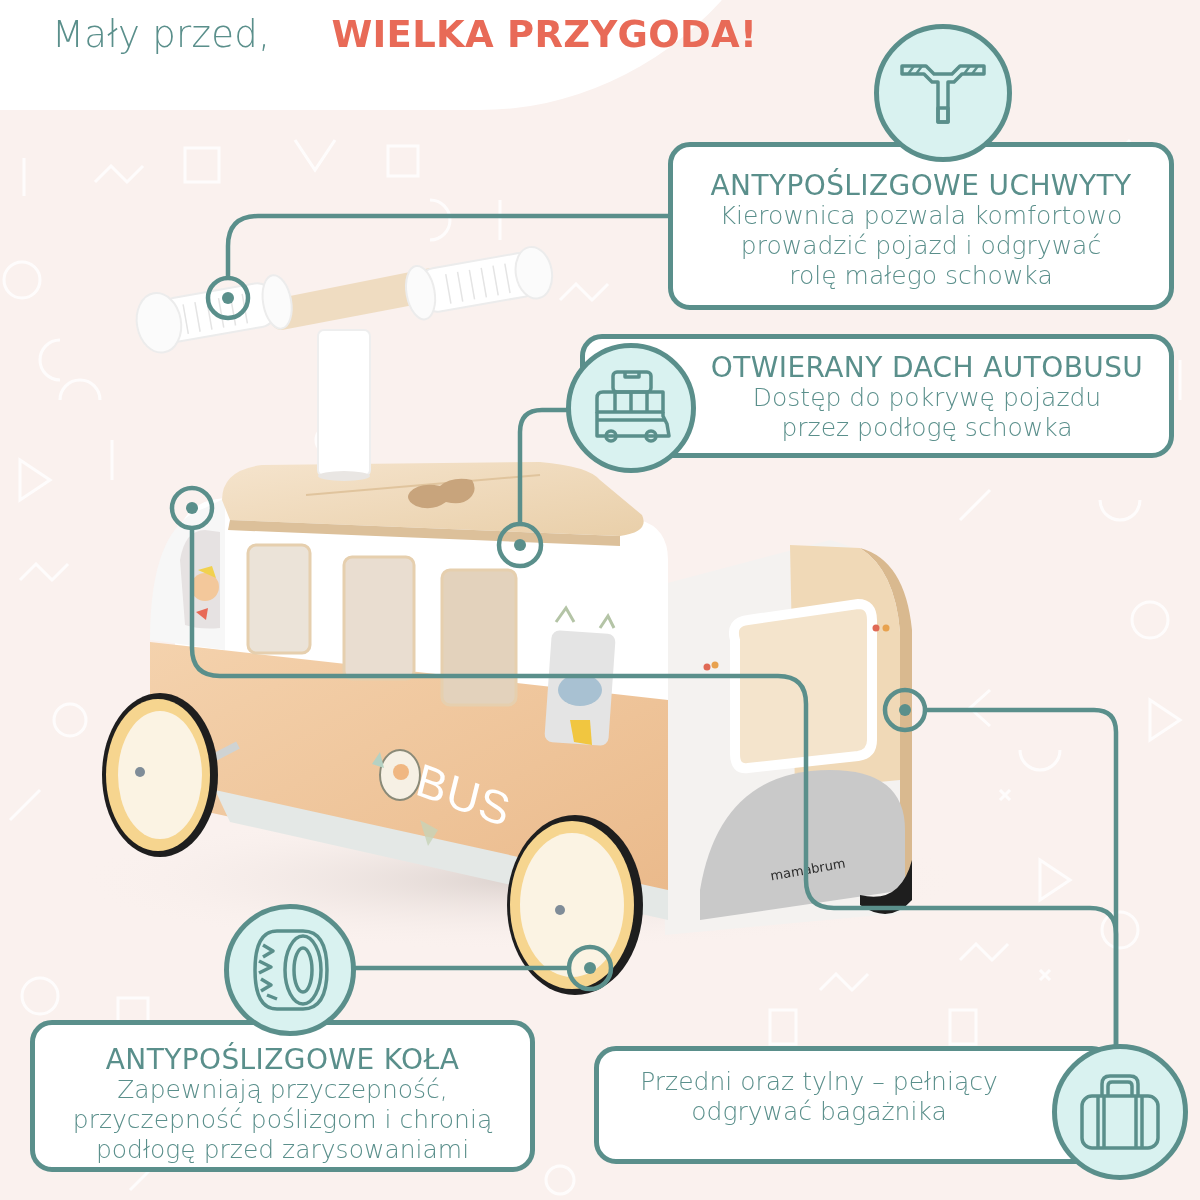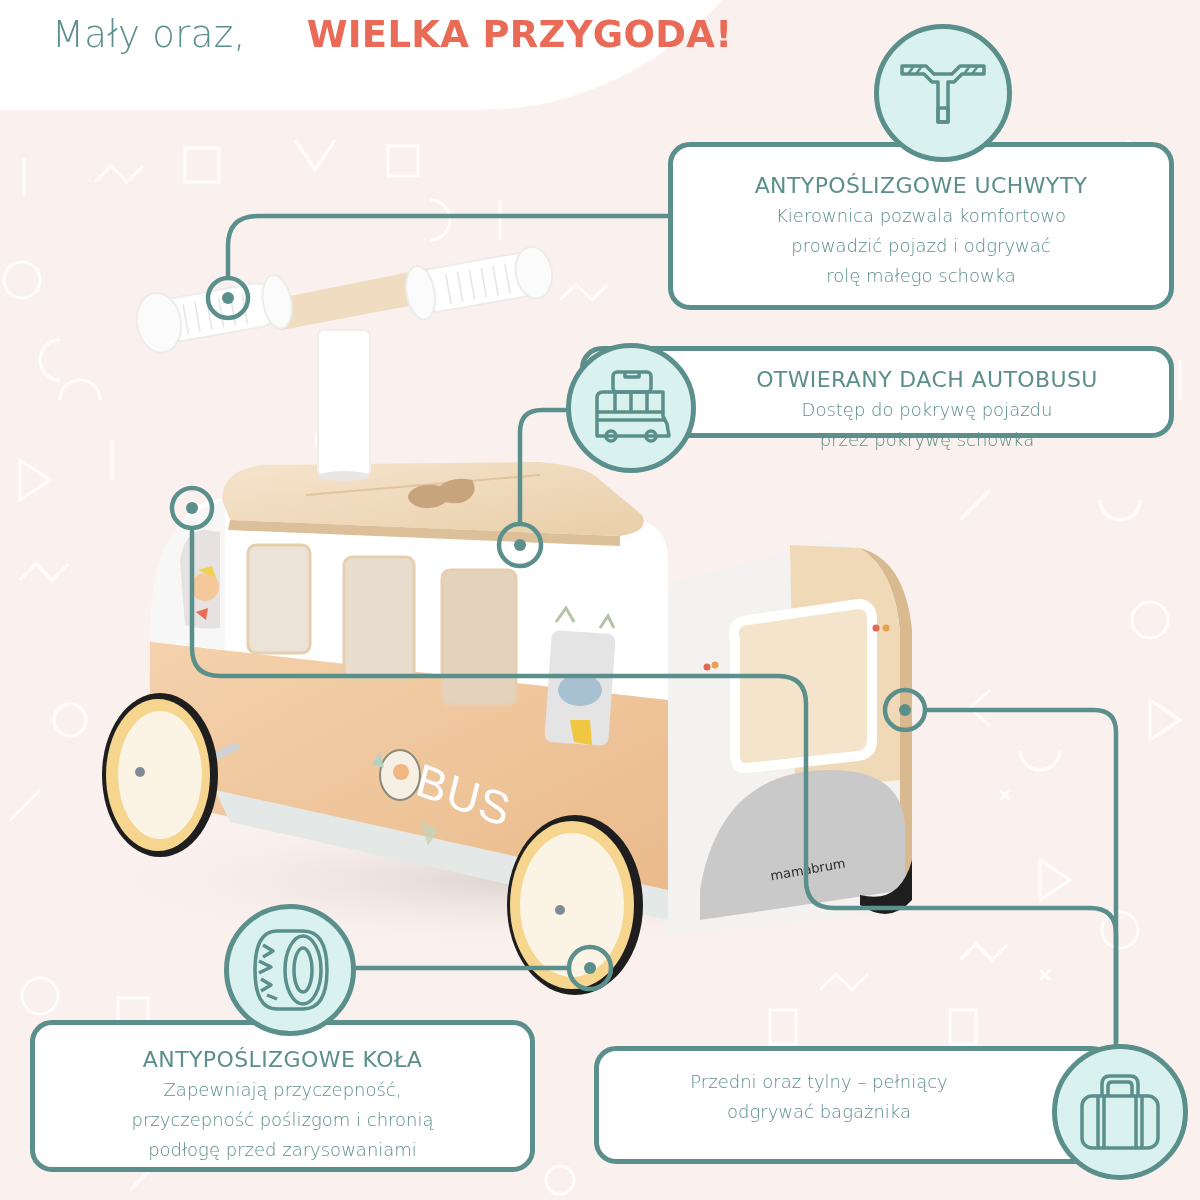--- a/index.html
+++ b/index.html
@@ -27,31 +27,31 @@
     .headline .h-strong { color: #e86a57; font-weight: 600; margin-left: 48px; }
 
     .product { position: absolute; left: 0; top: 0; width: 1200px; height: 1200px; z-index: 2; }
     .connectors { position: absolute; left: 0; top: 0; width: 1200px; height: 1200px; z-index: 3; pointer-events: none; }
 
     .callout-box {
       position: absolute; background: #ffffff;
       border: 5px solid #5a8f8b; border-radius: 22px;
       z-index: 4; text-align: center; color: #5a8f8b;
     }
-    .callout-title { font-size: 22px; font-weight: 500; letter-spacing: 0.4px; line-height: 30px; white-space: nowrap; }
-    .callout-desc { font-size: 18px; font-weight: 300; line-height: 30px; white-space: nowrap; }
+    .callout-title { font-size: 28px; font-weight: 500; letter-spacing: 0.4px; line-height: 30px; white-space: nowrap; }
+    .callout-desc { font-size: 25px; font-weight: 300; line-height: 30px; white-space: nowrap; }
 
     .icon-circle {
       position: absolute; border-radius: 50%;
       background: #d9f2f0; border: 5px solid #5a8f8b;
       z-index: 5; display: flex; align-items: center; justify-content: center;
     }
 
     #box-grips { left: 668px; top: 142px; width: 506px; height: 168px; padding-top: 24px; }
-    #box-roof  { left: 580px; top: 346px; width: 594px; height: 92px; padding: 14px 0 0 100px; }
+    #box-roof  { left: 580px; top: 334px; width: 594px; height: 124px; padding: 14px 0 0 100px; }
     #box-wheels{ left: 30px;  top: 1020px; width: 505px; height: 152px; padding-top: 20px; }
     #box-storage{ left: 594px; top: 1046px; width: 520px; height: 118px; padding: 16px 70px 0 0; }
 
     #icon-grips  { left: 874px; top: 24px;  width: 138px; height: 138px; }
     #icon-roof   { left: 566px; top: 343px; width: 130px; height: 130px; }
     #icon-wheels { left: 224px; top: 904px; width: 132px; height: 132px; }
     #icon-storage{ left: 1052px; top: 1044px; width: 136px; height: 136px; }
 
     .brand-mark {
       position: absolute; left: 770px; top: 862px;
@@ -112,21 +112,21 @@
     <path d="M60 400 a20 20 0 0 1 40 0"></path>
     <path d="M230 660 l30 20 l-30 20 z"></path>
     <path d="M1100 170 l30 -30"></path>
     <path d="M860 230 l20 -16 l20 16"></path>
   </g>
 </svg>
 
 <div class="title-blob"></div>
 
 <h1 class="headline">
-  <span class="h-normal">Mały oraz,</span>
+  <span class="h-normal">Mały przed,</span>
   <span class="h-strong">WIELKA PRZYGODA!</span>
 </h1>
 
 <svg class="product" width="1200" height="1200" viewBox="0 0 1200 1200">
   <defs>
     <linearGradient id="wood" x1="0" y1="0" x2="1" y2="1">
       <stop offset="0" stop-color="#f4d2ad"></stop>
       <stop offset="1" stop-color="#eab98a"></stop>
     </linearGradient>
     <linearGradient id="lid" x1="0" y1="0" x2="1" y2="1">
@@ -280,21 +280,21 @@
 <div class="callout-box" id="box-grips">
   <div class="callout-title">ANTYPOŚLIZGOWE UCHWYTY</div>
   <div class="callout-desc">Kierownica pozwala komfortowo</div>
   <div class="callout-desc">prowadzić pojazd i odgrywać</div>
   <div class="callout-desc">rolę małego schowka</div>
 </div>
 
 <div class="callout-box" id="box-roof">
   <div class="callout-title">OTWIERANY DACH AUTOBUSU</div>
   <div class="callout-desc">Dostęp do pokrywę pojazdu</div>
-  <div class="callout-desc">przez pokrywę schowka</div>
+  <div class="callout-desc">przez podłogę schowka</div>
 </div>
 <div class="icon-circle" id="icon-roof">
   <svg width="88" height="88" viewBox="0 0 88 88" fill="none" stroke="#5a8f8b" stroke-width="3.5" stroke-linejoin="round">
     <rect x="26" y="8" width="38" height="20" rx="4"></rect>
     <path d="M38 8 v5 h14 v-5"></path>
     <path d="M10 34 Q10 28 16 28 L76 28 L76 48 L10 48 Z"></path>
     <line x1="28" y1="28" x2="28" y2="48"></line>
       <line x1="44" y1="28" x2="44" y2="48"></line>
       <line x1="60" y1="28" x2="60" y2="48"></line>
     <path d="M10 48 L10 72 L82 72 L80 60 L76 52 L76 48"></path>

